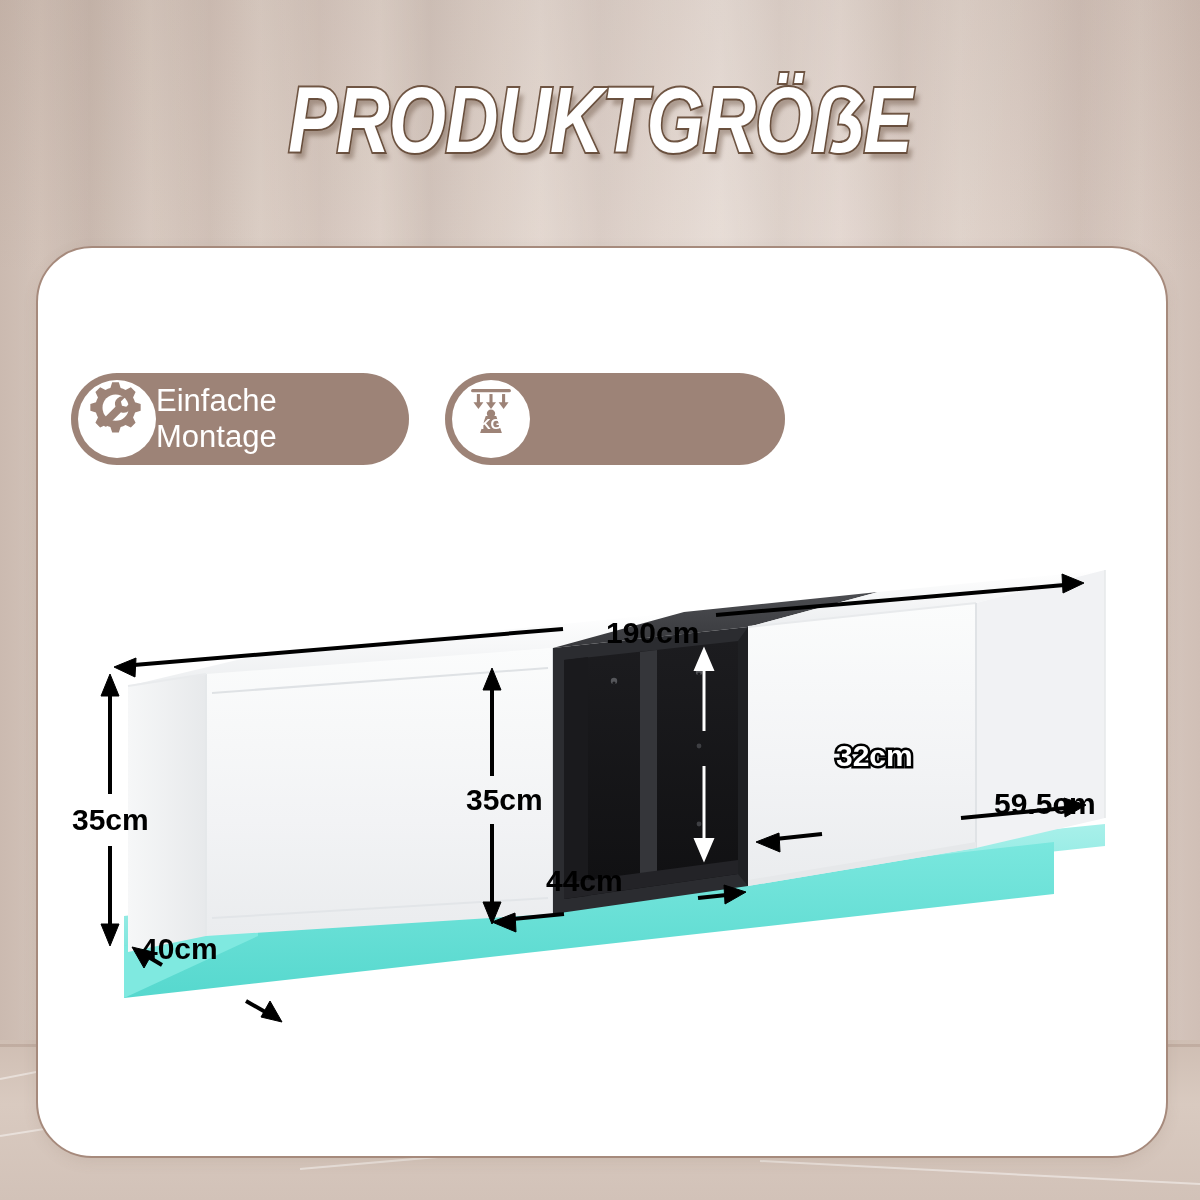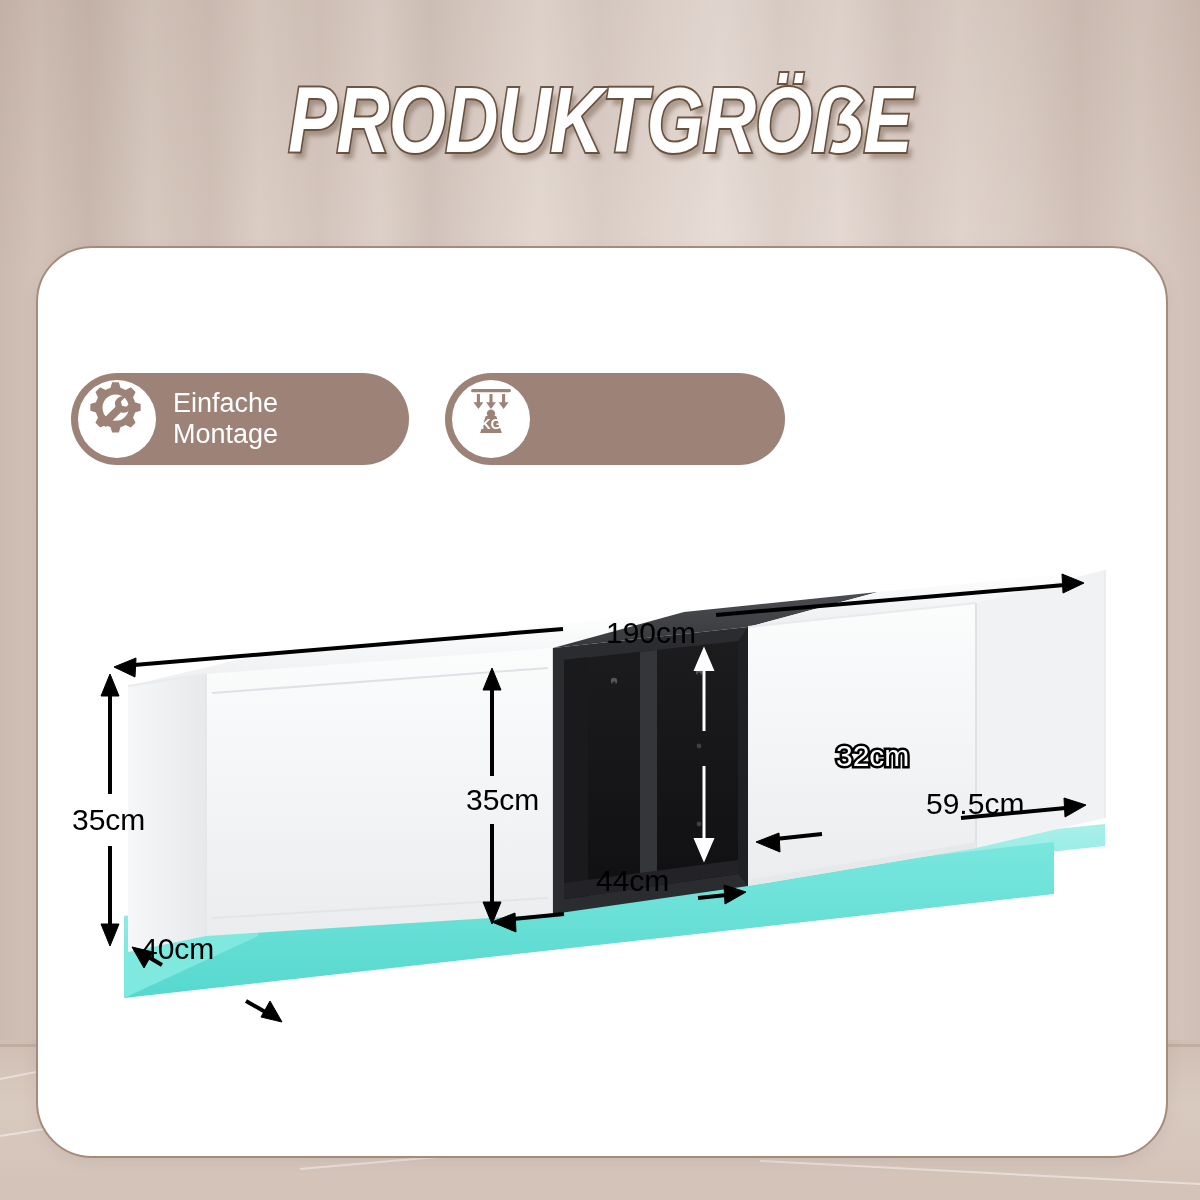--- a/index.html
+++ b/index.html
@@ -116,54 +116,53 @@
 
   .pill-icon {
     width: 78px; height: 78px;
     flex: 0 0 78px;
     border-radius: 50%;
     background: #ffffff;
     display: flex;
     justify-content: center;
   }
   .pill-label {
-    margin-left: 17px;
     color: #ffffff;
-    font-size: 27px;
+    font-size: 31px;
     line-height: 1.16;
     font-weight: normal;
     white-space: pre-line;
   }
 
   
   .product {
     position: absolute;
     left: 36px; top: 246px;
     width: 1128px; height: 908px;
     overflow: hidden;
     border-radius: 56px;
   }
   .product svg { display: block; }
 
   
   .dim {
     position: absolute;
-    font-weight: normal;
+    font-weight: bold;
     color: #000000;
     font-size: 30px;
     line-height: 1;
     white-space: nowrap;
     user-select: none;
   }
   .dim-190  { left: 606px; top: 618px; }
   .dim-35L  { left: 72px;  top: 805px; }
   .dim-40   { left: 141px; top: 934px; }
   .dim-35C  { left: 466px; top: 785px; }
-  .dim-44   { left: 596px; top: 866px; }
-  .dim-595  { left: 926px; top: 789px; }
+  .dim-44   { left: 546px; top: 866px; }
+  .dim-595  { left: 994px; top: 789px; }
   .dim-32 {
     left: 836px; top: 741px;
     color: #ffffff;
     -webkit-text-stroke: 5px #000000;
     paint-order: stroke fill;
   }
 </style>
 </head>
 <body>
 

